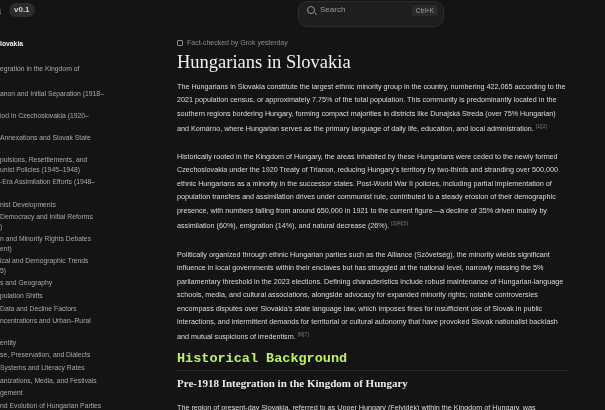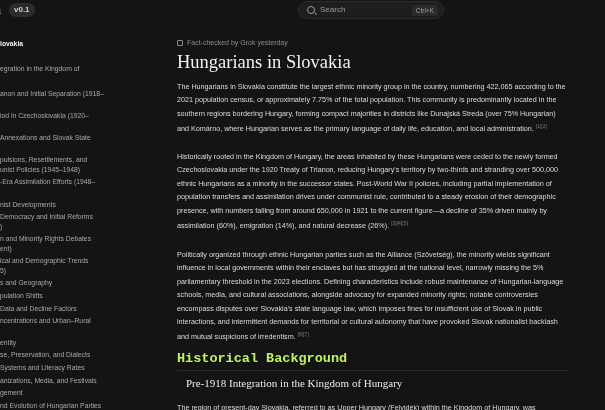--- a/index.html
+++ b/index.html
@@ -3,41 +3,41 @@
 <meta charset="utf-8">
 <style>
   * { box-sizing: border-box; margin: 0; padding: 0; }
   html, body { width: 605px; height: 410px; overflow: hidden; background: #141414; }
   body { font-family: "Liberation Sans", sans-serif; color: #e6e6e6; position: relative; }
 
   
   .topbar { position: absolute; left: 0; top: 0; width: 605px; height: 22px; }
   .logo { position: absolute; left: -6px; top: 2px; font-family: "Liberation Serif", serif; font-size: 14px; font-weight: bold; color: #f0f0f0; }
   .version { position: absolute; left: 9px; top: 3px; height: 14px; padding: 0 5px; border-radius: 7px; background: #2c2c2c; color: #d0d0d0; font-size: 8px; line-height: 14px; font-weight: bold; }
-  .search { position: absolute; left: 298px; top: 1px; width: 146px; height: 18px; border-radius: 9px; background: #1e1e1e; border: 1px solid #2c2c2c; }
+  .search { position: absolute; left: 298px; top: 1px; width: 146px; height: 26px; border-radius: 9px; background: #1e1e1e; border: 1px solid #2c2c2c; }
   .search-icon { position: absolute; left: 8px; top: 4px; width: 8px; height: 8px; border: 1.3px solid #9a9a9a; border-radius: 50%; }
   .search-icon::after { content: ""; position: absolute; left: 6px; top: 6px; width: 3px; height: 1.3px; background: #9a9a9a; transform: rotate(45deg); }
   .search-text { position: absolute; left: 21px; top: 3px; font-size: 8px; color: #9a9a9a; }
   .kbd { position: absolute; right: 5px; top: 3px; height: 11px; padding: 0 4px; border-radius: 3px; background: #2a2a2a; color: #a0a0a0; font-size: 6.5px; line-height: 11px; }
 
   
   .sidebar { position: absolute; left: 0; top: 36px; width: 150px; height: 374px; overflow: hidden; }
   .toc-item { position: absolute; left: 0; font-size: 6.8px; line-height: 10px; color: #a8a8a8; white-space: nowrap; }
   .toc-item.active { color: #f0f0f0; font-weight: bold; }
 
   
   .main { position: absolute; left: 177px; top: 36px; width: 395px; }
   .factcheck { position: absolute; left: 0; top: 3px; font-size: 7px; color: #8c8c8c; white-space: nowrap; }
   .fc-icon { display: inline-block; width: 6px; height: 6px; border: 1px solid #8c8c8c; border-radius: 1px; margin-right: 4px; vertical-align: -1px; }
   .title { position: absolute; left: 0; top: 16px; font-family: "Liberation Serif", serif; font-size: 18.5px; font-weight: normal; color: #f2f2f2; white-space: nowrap; }
   .para { position: absolute; left: 0; width: 392px; font-size: 7.2px; line-height: 13.4px; color: #dcdcdc; }
   .cite { font-size: 5px; color: #7a7a7a; vertical-align: super; }
   .h2 { position: absolute; left: 0; top: 315px; font-family: Liberation Mono, monospace; font-size: 13.5px; font-weight: bold; color: #bef264; white-space: nowrap; }
   .hr { position: absolute; left: 0; top: 334px; width: 392px; height: 1px; background: #2a2a2a; }
-  .h3 { position: absolute; left: 9px; top: 341px; font-family: "Liberation Serif", serif; font-size: 11px; font-weight: normal; color: #ececec; white-space: nowrap; }
+  .h3 { position: absolute; left: 0; top: 341px; font-family: "Liberation Serif", serif; font-size: 11px; font-weight: bold; color: #ececec; white-space: nowrap; }
   .para.last { top: 365px; white-space: nowrap; overflow: hidden; }
 </style>
 </head>
 <body>
 
 <div class="topbar">
   <span class="logo">a</span>
   <span class="version">v0.1</span>
   <div class="search">
     <span class="search-icon"></span>

